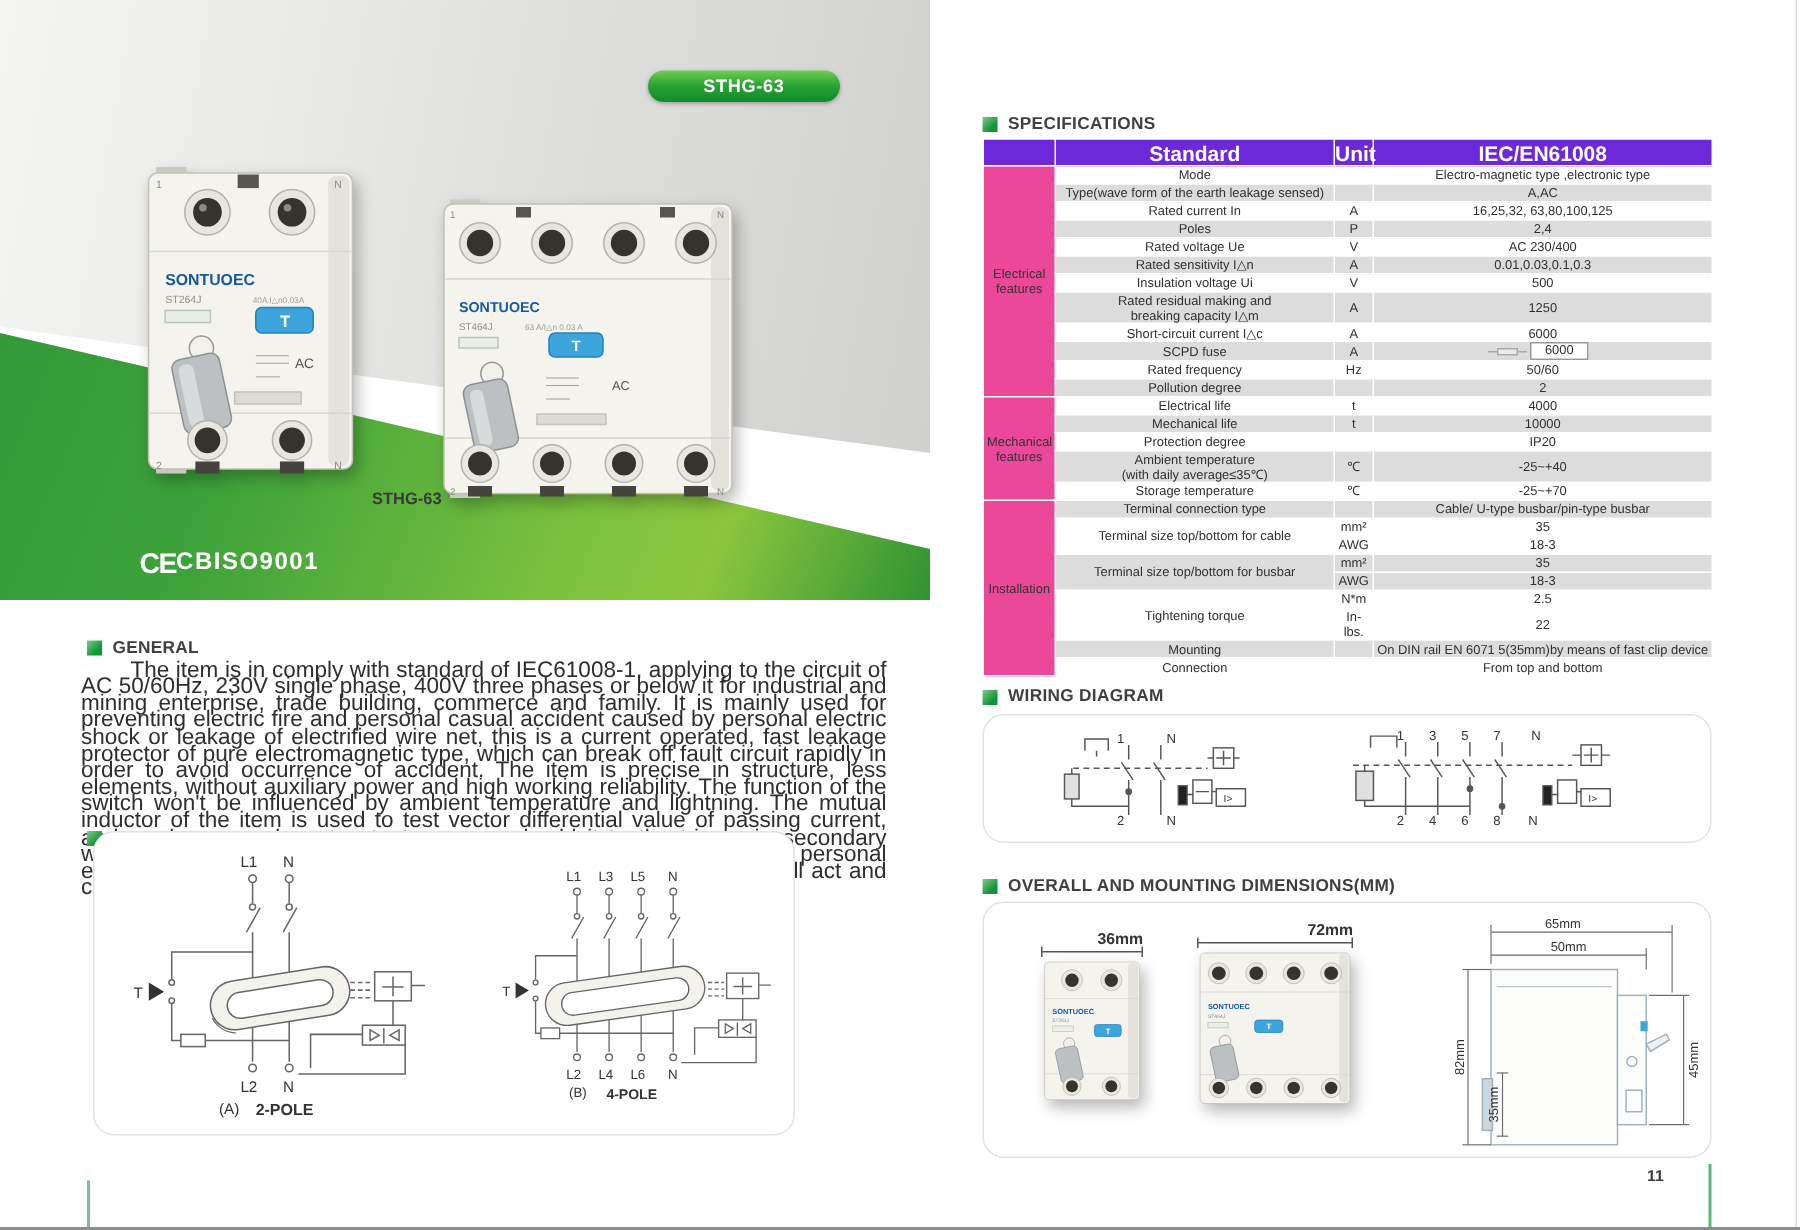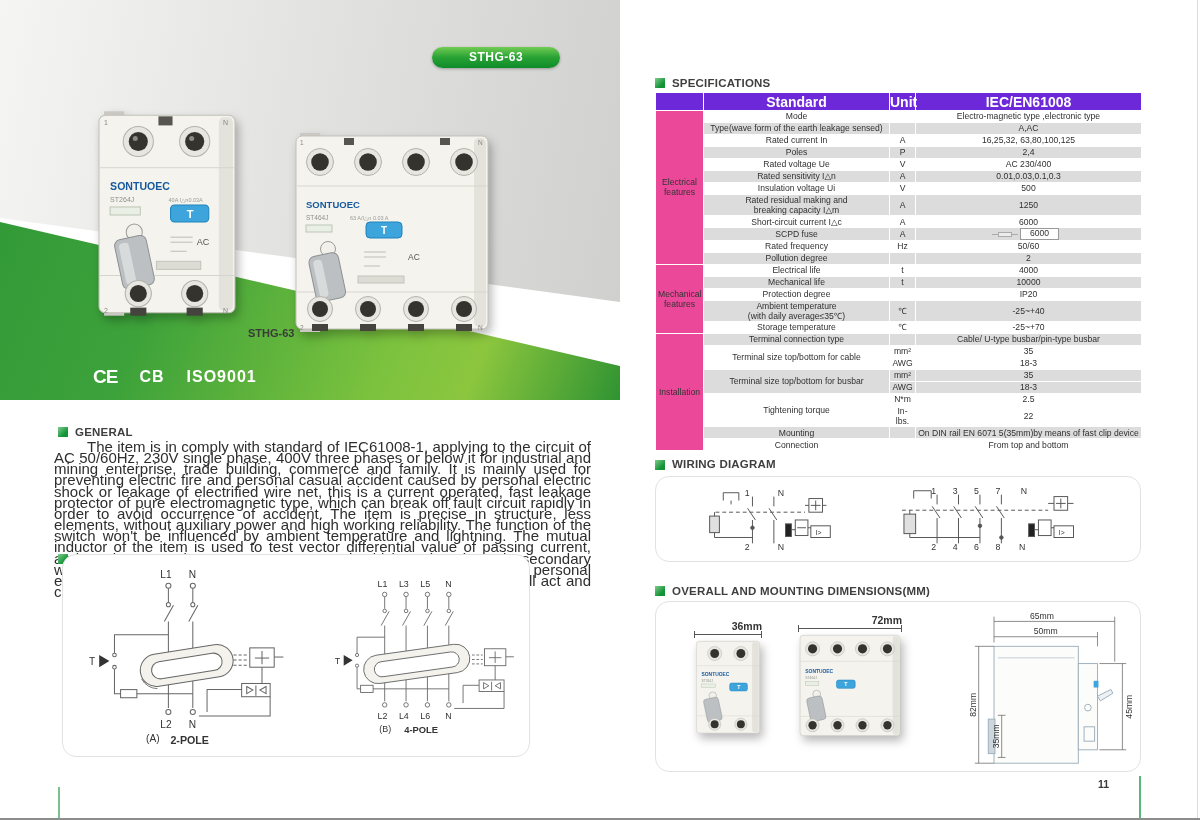--- a/index.html
+++ b/index.html
@@ -18,22 +18,22 @@
     background:linear-gradient(112deg,#2d9637 0%,#3da23a 35%,#7cc23e 68%,#8cc63e 80%,#2f9332 100%);
     clip-path:polygon(0 55.5%,100% 91.5%,100% 100%,0 100%); }
   .badge { position:absolute; left:432px; top:47px; width:128px; height:21px; border-radius:11px;
     background:linear-gradient(180deg,#71cc52 0%,#2aa335 48%,#0f8c29 100%);
     color:#fff; font-weight:bold; font-size:12px; text-align:center; line-height:21px;
     letter-spacing:.5px; box-shadow:0 1px 3px rgba(0,0,0,.3); }
   .hero-title { position:absolute; left:0; top:79px; width:560px; text-align:right;
     font-size:13.5px; font-weight:bold; color:#57585a; letter-spacing:.2px; }
   .hero-title .gr { color:#1fa33c; }
   .prod-caption { position:absolute; left:248px; top:327px; font-size:11px; font-weight:bold; color:#3a3a3a; }
-  .certs { position:absolute; left:93px; top:366px; display:flex; gap:22px; color:#fff;
-    font-weight:bold; font-size:16px; letter-spacing:1px; align-items:center; }
+  .certs { position:absolute; left:93px; top:366px; display:flex; color:#fff;
+    font-weight:bold; font-size:16px; letter-spacing:1px; align-items:flex-start; }
   .certs .cemark { font-size:19px; letter-spacing:-1px; }
   .bk { filter:drop-shadow(3px 5px 5px rgba(0,0,0,.28)); }
   .bk2-hero { position:absolute; left:94px; top:110px; width:146px; height:207px; }
   .bk4-hero { position:absolute; left:292px; top:132px; width:200px; height:201px; }
   svg text { font-family:"Liberation Sans", sans-serif; }
 
   
   .sec-head { position:absolute; display:flex; align-items:center; font-size:11.5px;
     font-weight:bold; color:#3f3f3f; letter-spacing:.2px; }
   .ico { width:10px; height:10px; background:linear-gradient(135deg,#7fcb8c 0%,#129336 70%);

